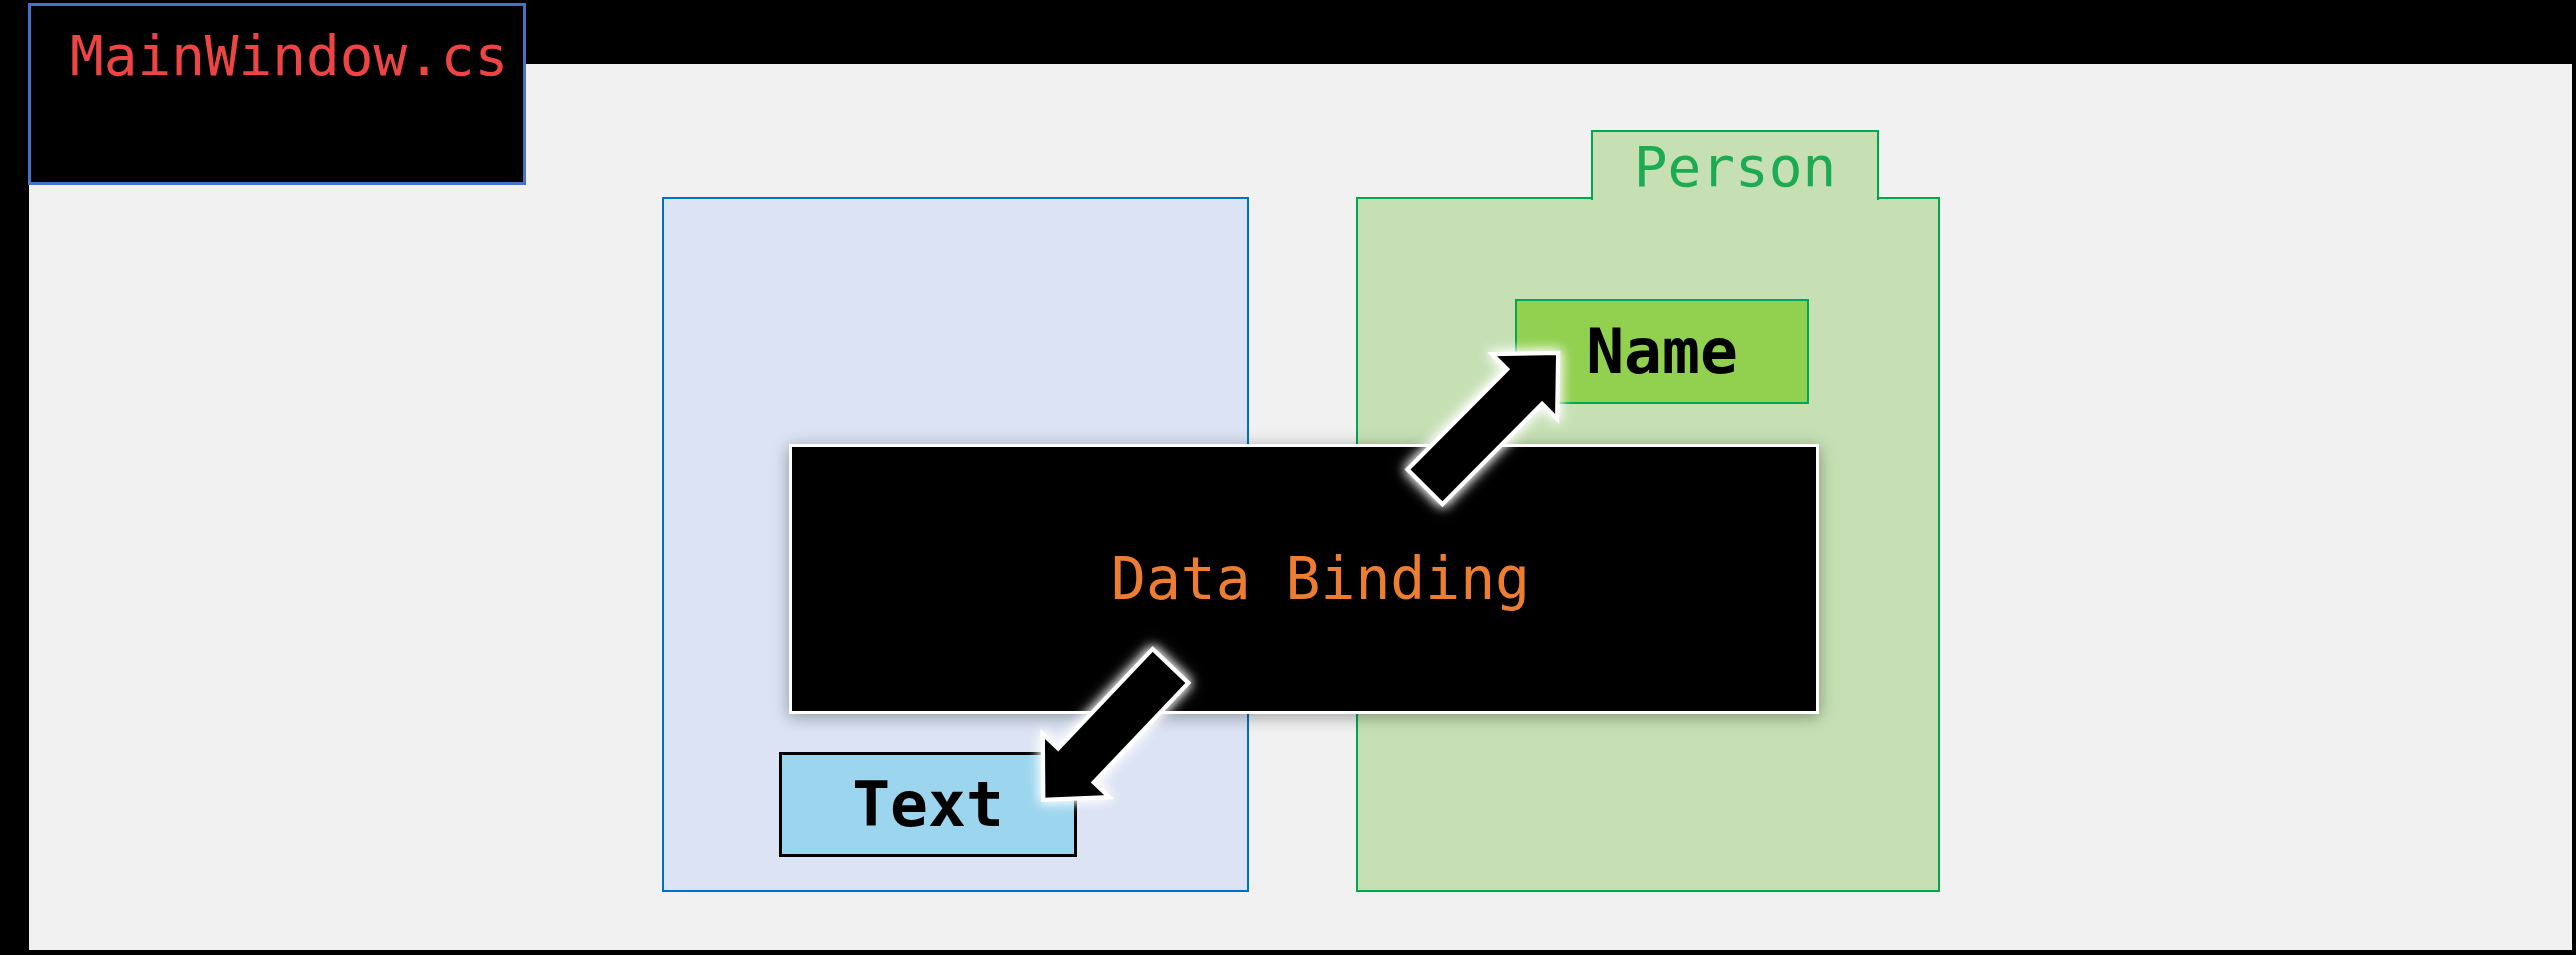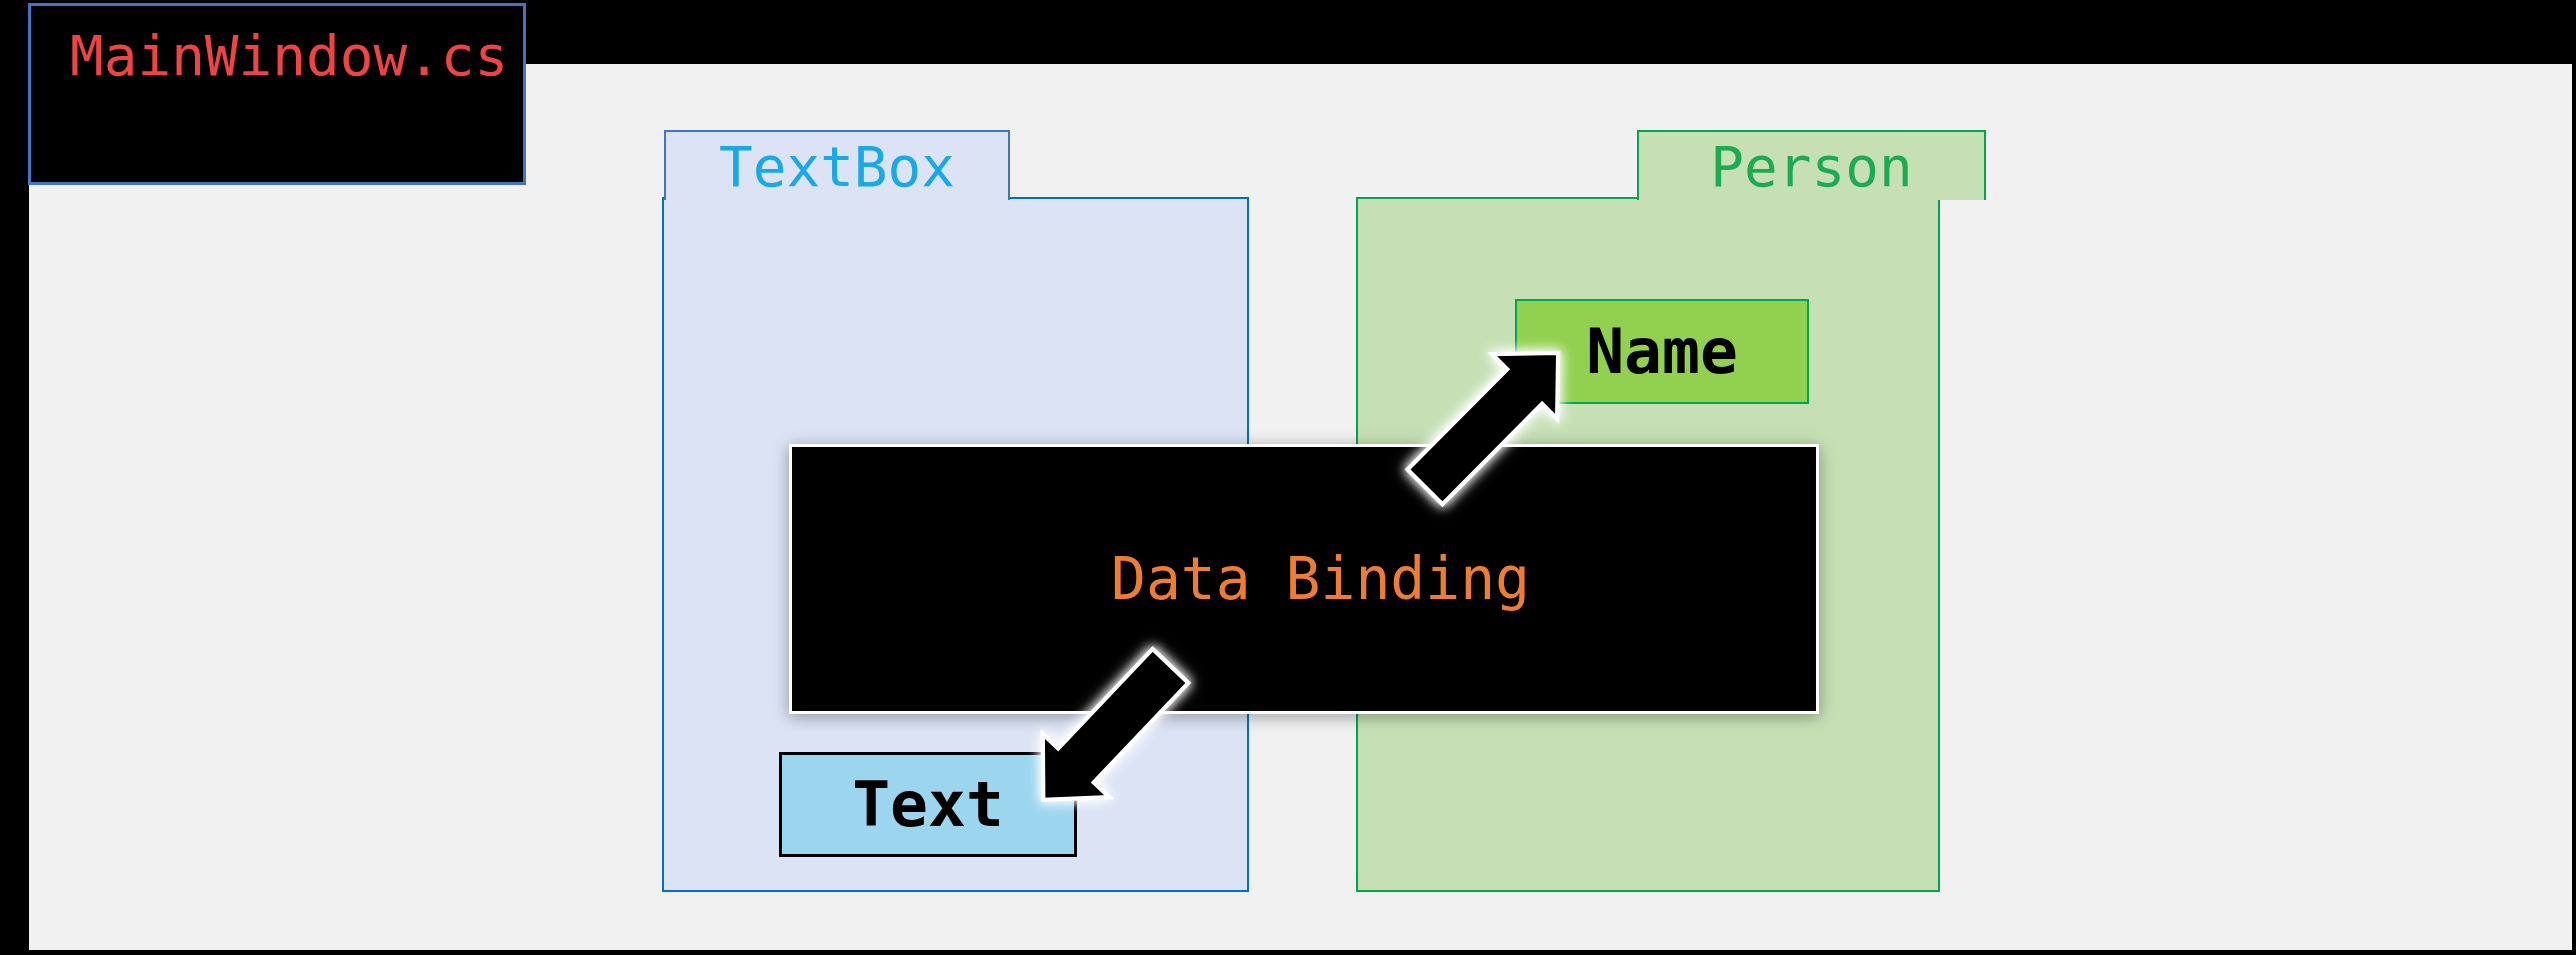--- a/index.html
+++ b/index.html
@@ -46,23 +46,23 @@
     background: #dbe3f4;
     border-left: 2.5px solid #4472c4; border-top: 2.5px solid #4472c4; border-right: 2.5px solid #4472c4;
   }
   .blue-tab .label { color: #18a9e6; font-size: 56px; white-space: nowrap; }
 
   .green-body {
     left: 1356px; top: 197px; width: 584px; height: 695px;
     background: #c6e0b4; border: 2.5px solid #00a650;
   }
   .green-tab {
-    left: 1591px; top: 130px; width: 349px; height: 70px;
+    left: 1591px; top: 130px; width: 288px; height: 70px;
     background: #c6e0b4;
-    border-left: 2.5px solid #00a650; border-top: 2.5px solid #00a650; border-right: 2.5px solid #00a650; margin-left: 46px;
+    border-left: 2.5px solid #00a650; border-top: 2.5px solid #00a650; border-right: 2.5px solid #00a650;
   }
   .green-tab .label { color: #1cab52; font-size: 56px; white-space: nowrap; }
 
   
   .prop-box {
     position: absolute; box-sizing: border-box;
     display: flex; align-items: center; justify-content: center;
   }
   .name-box {
     left: 1515px; top: 299px; width: 294px; height: 105px;
@@ -93,23 +93,20 @@
   }
 </style>
 </head>
 <body>
 
 <div id="stage">
 
   <div class="canvas"></div>
 
   <div class="folder-body blue-body"></div>
-  <div class="folder-tab blue-tab">
-    <span class="label" data-bind="textbox_class.title">TextBox</span>
-  </div>
 
   <div class="folder-body green-body"></div>
   <div class="folder-tab green-tab">
     <span class="label" data-bind="person_class.title">Person</span>
   </div>
 
   <div class="prop-box name-box">
     <span class="label" data-bind="person_class.property.label">Name</span>
   </div>
 

